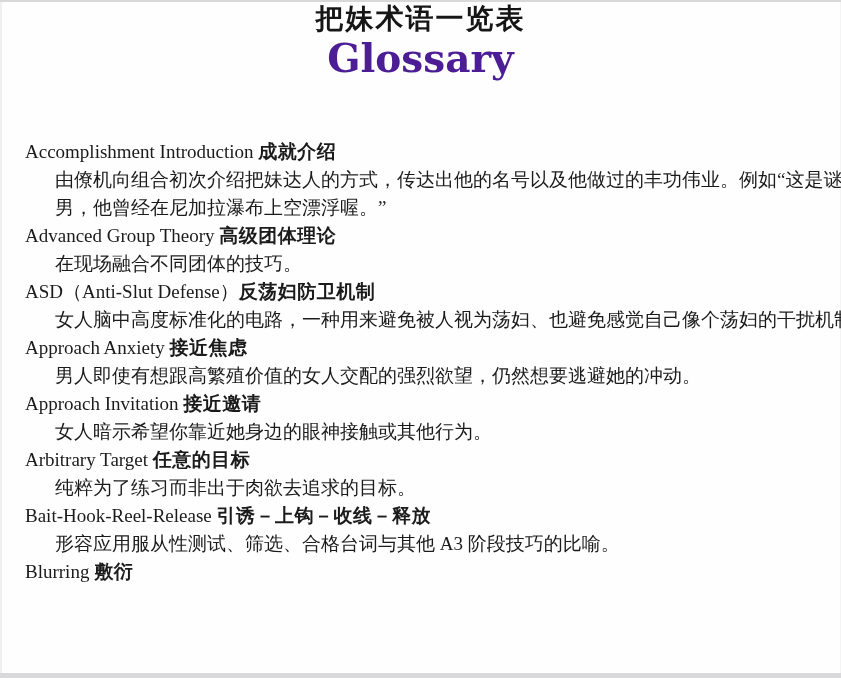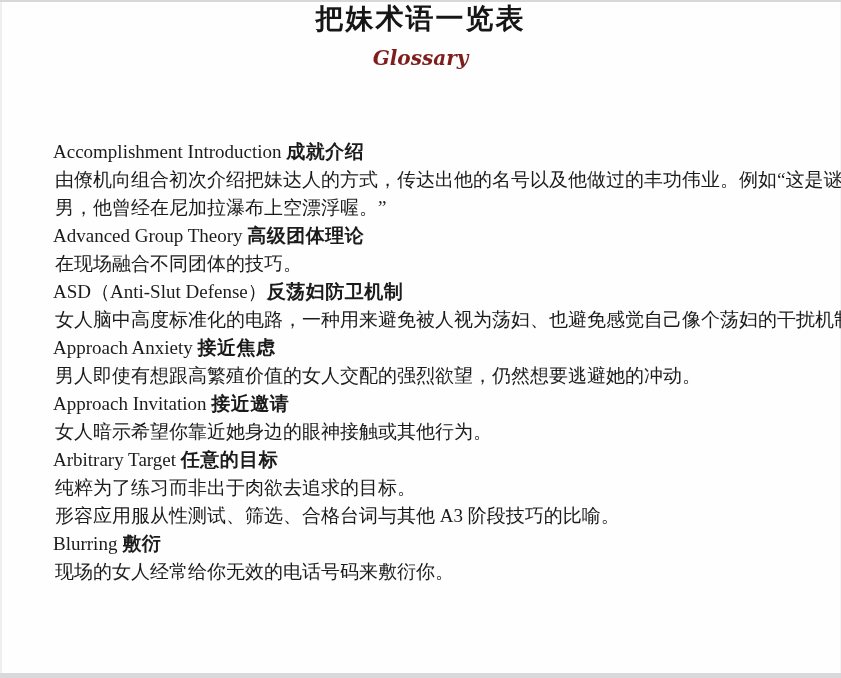--- a/index.html
+++ b/index.html
@@ -27,38 +27,36 @@
   }
   .title-zh {
     font-size: 28px;
     line-height: 38px;
     font-weight: 700;
     letter-spacing: 2px;
     color: #161616;
     font-family: "Liberation Serif", serif;
   }
   .title-en {
-    font-size: 20px;
+    font-size: 39px;
     line-height: 40px;
     font-weight: 700;
-    font-style: italic;
-    color: #7f1d1d;
+    color: #4c1d95;
     font-family: "DejaVu Serif", serif;
   }
   .glossary {
     margin-top: 60px;
     padding-left: 25px;
     padding-right: 2px;
     font-size: 19px;
     line-height: 28px;
   }
   .entry { }
   .term-line {
     white-space: nowrap;
-    margin-left: 28px;
   }
   .term-en {
     font-weight: 400;
   }
   .term-zh {
     font-weight: 700;
     letter-spacing: 0.5px;
   }
   .def-line {
     padding-left: 30px;
@@ -131,30 +129,29 @@
       <div class="term-line">
         <span class="term-en">Arbitrary Target </span><span class="term-zh">任意的目标</span>
       </div>
       <div>
 
       <div class="def-line">纯粹为了练习而非出于肉欲去追求的目标。</div>
         </div>
     </div>
 
     <div class="entry">
+      <div class="term-line">
+        <span class="term-en">Bait-Hook-Reel-Release </span><span class="term-zh">引诱－上钩－收线－释放</span>
+      </div>
       <div>
 
       <div class="def-line">形容应用服从性测试、筛选、合格台词与其他 A3 阶段技巧的比喻。</div>
         </div>
     </div>
 
     <div class="entry">
       <div class="term-line">
         <span class="term-en">Blurring </span><span class="term-zh">敷衍</span>
       </div>
-      <div>
-
-      <div class="def-line">现场的女人经常给你无效的电话号码来敷衍你。</div>
-        </div>
     </div>
   </div>
 
 </div>
 
 </body></html>

